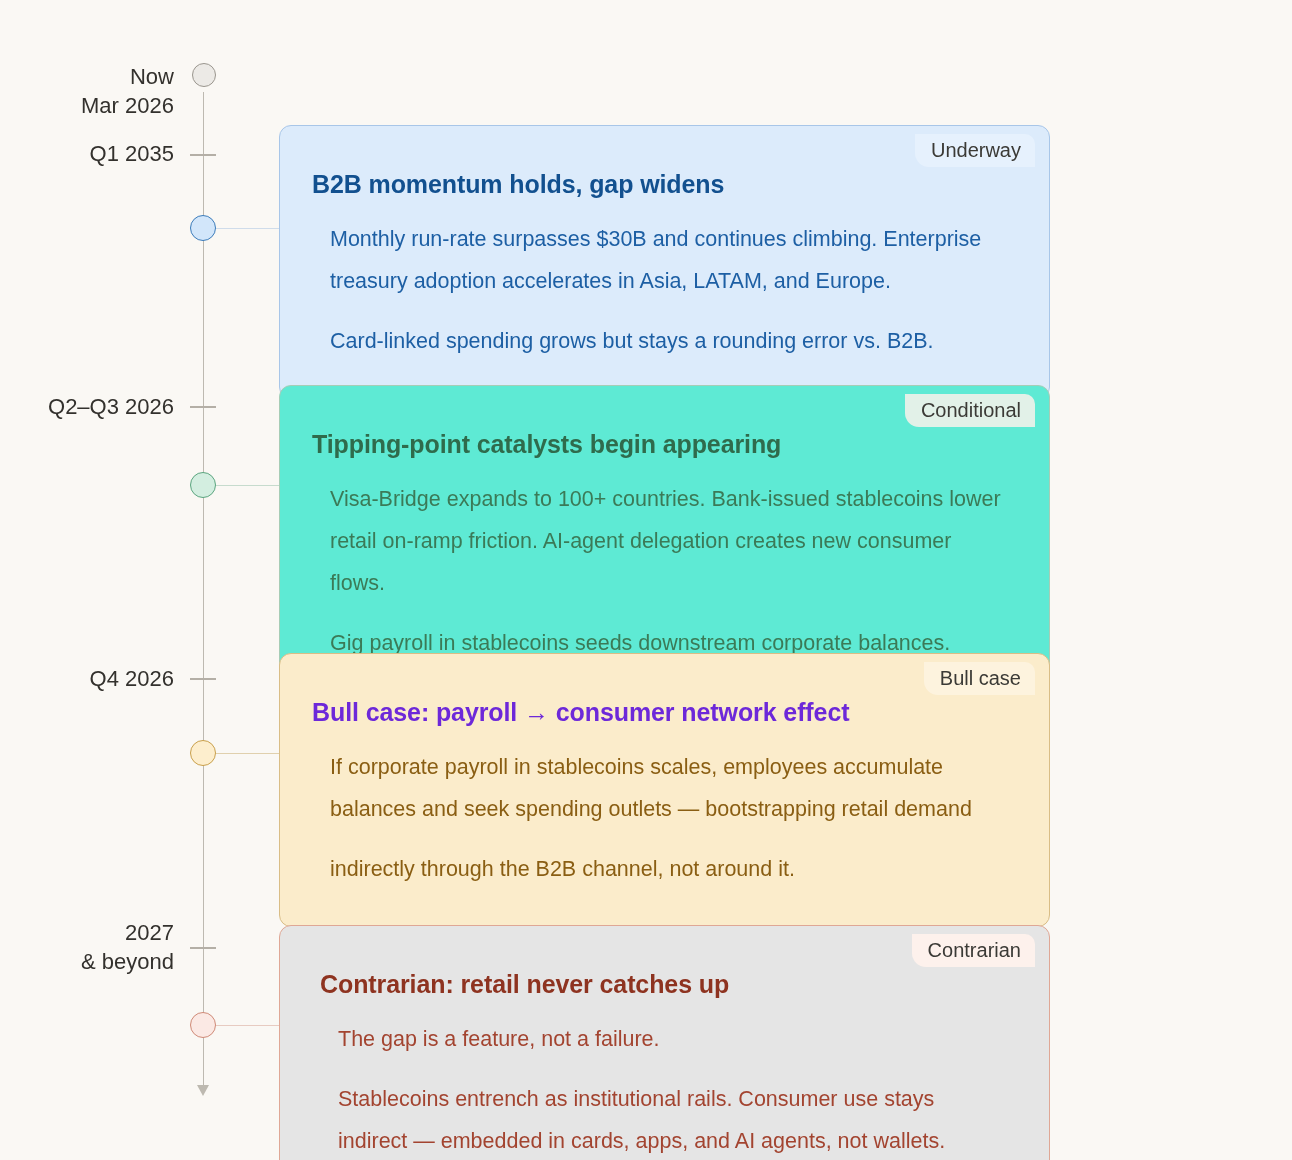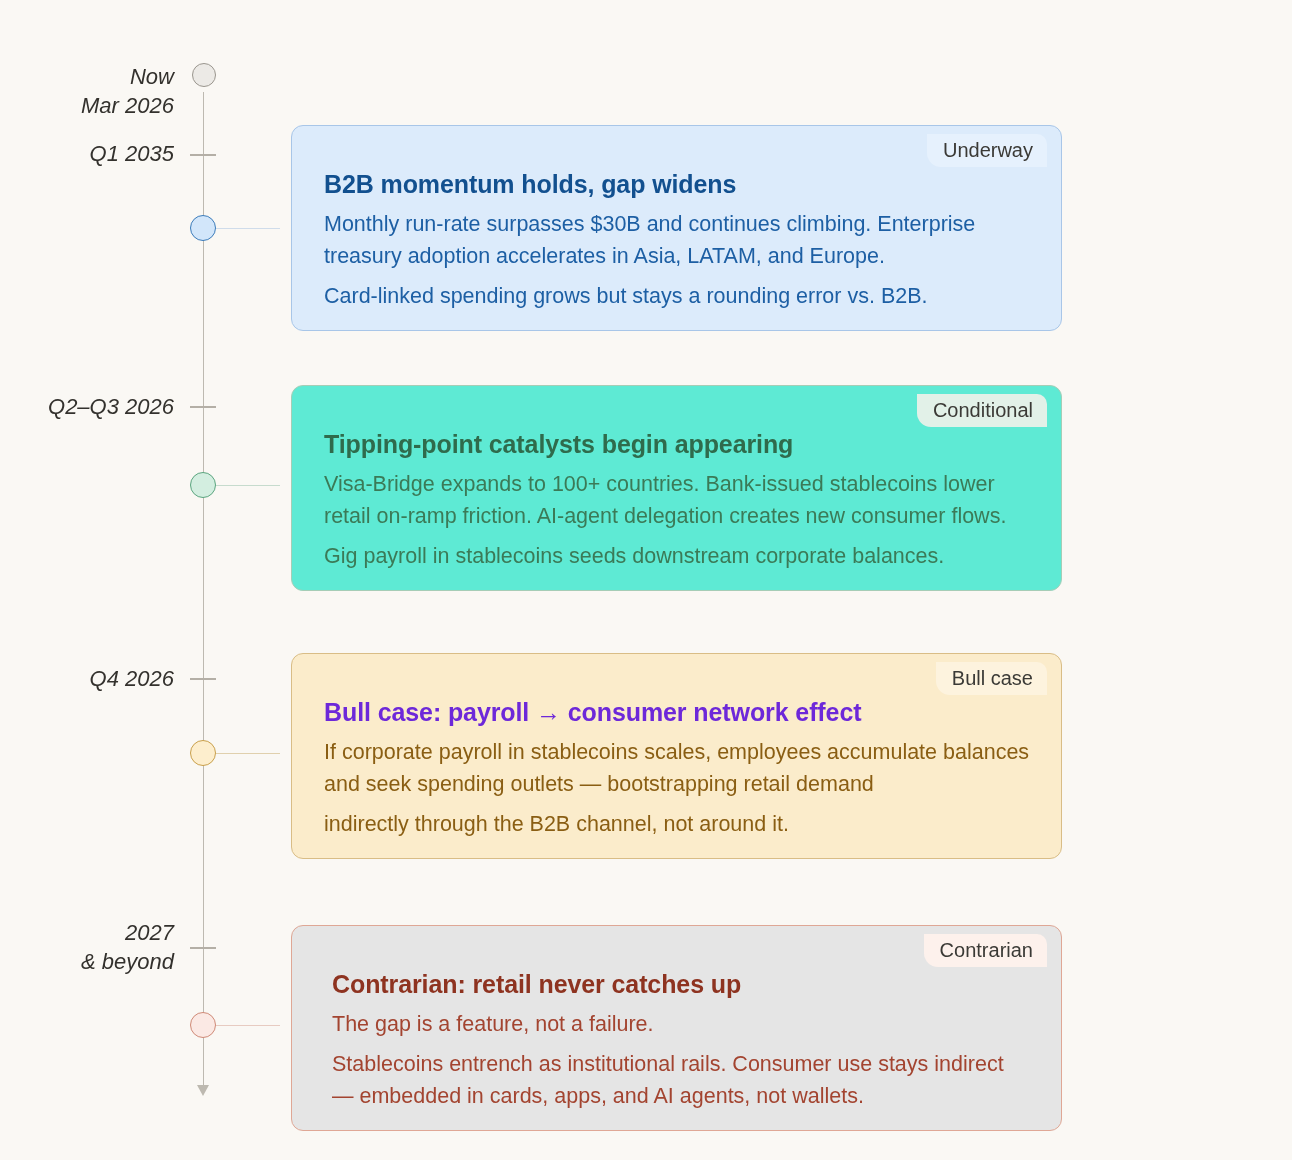--- a/index.html
+++ b/index.html
@@ -49,21 +49,20 @@
   }
   .era-wrap {
     position: absolute;
     left: 0;
     width: 174px;
     text-align: right;
     color: #33312d;
     font-size: 22px;
     line-height: 29px;
     white-space: pre-line;
-    font-style: italic;
   }
 
   
   .node {
     position: absolute;
     width: 26px;
     height: 26px;
     border-radius: 50%;
     box-sizing: border-box;
     border: 1.6px solid #8a8780;
@@ -81,21 +80,21 @@
   
   .connector {
     position: absolute;
     height: 1px;
     background: #cdc9c2;
   }
 
   
   .card {
     position: absolute;
-    left: 291px;
+    left: 279px;
     width: 771px;
     box-sizing: border-box;
     border-radius: 12px;
     border: 1.5px solid #ccc;
     padding: 16px 30px 18px 32px;
   }
   .card-badge {
     position: absolute;
     top: 8px;
     right: 14px;
@@ -107,22 +106,22 @@
   }
   .card-title {
     font-size: 25px;
     font-weight: bold;
     line-height: 32px;
     margin: 26px 0 8px 0;
     letter-spacing: -0.1px;
   }
   .card-body {
     font-size: 21.5px;
-    line-height: 32px;
-    margin: 0;
+    line-height: 42px;
+    margin: 18px;
   }
   .card-body + .card-body {
     margin-top: 8px;
   }
 </style>
 </head>
 <body style="background: rgb(250, 248, 244);">
 
 <div class="timeline">
 

